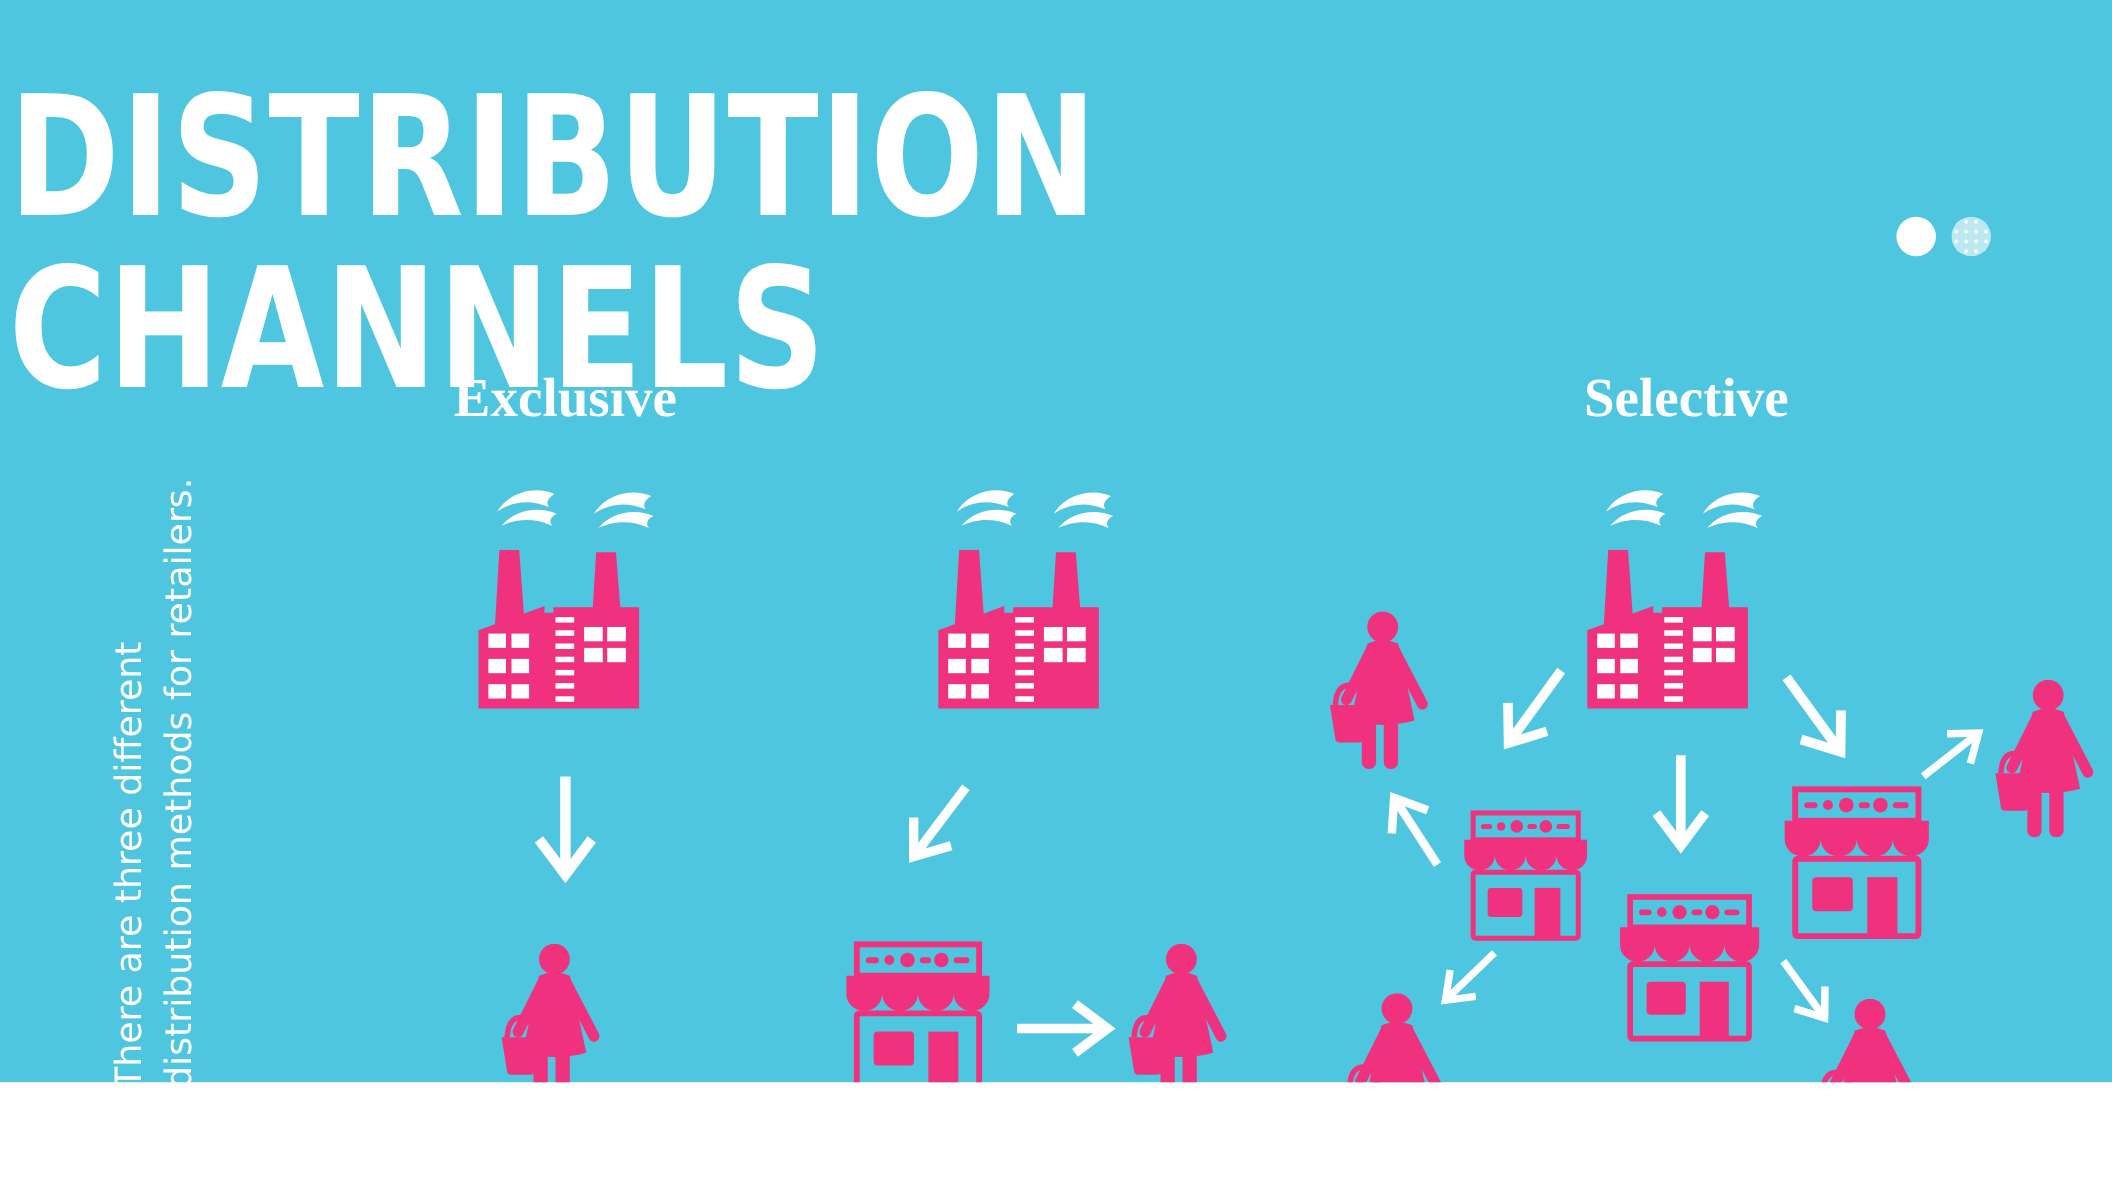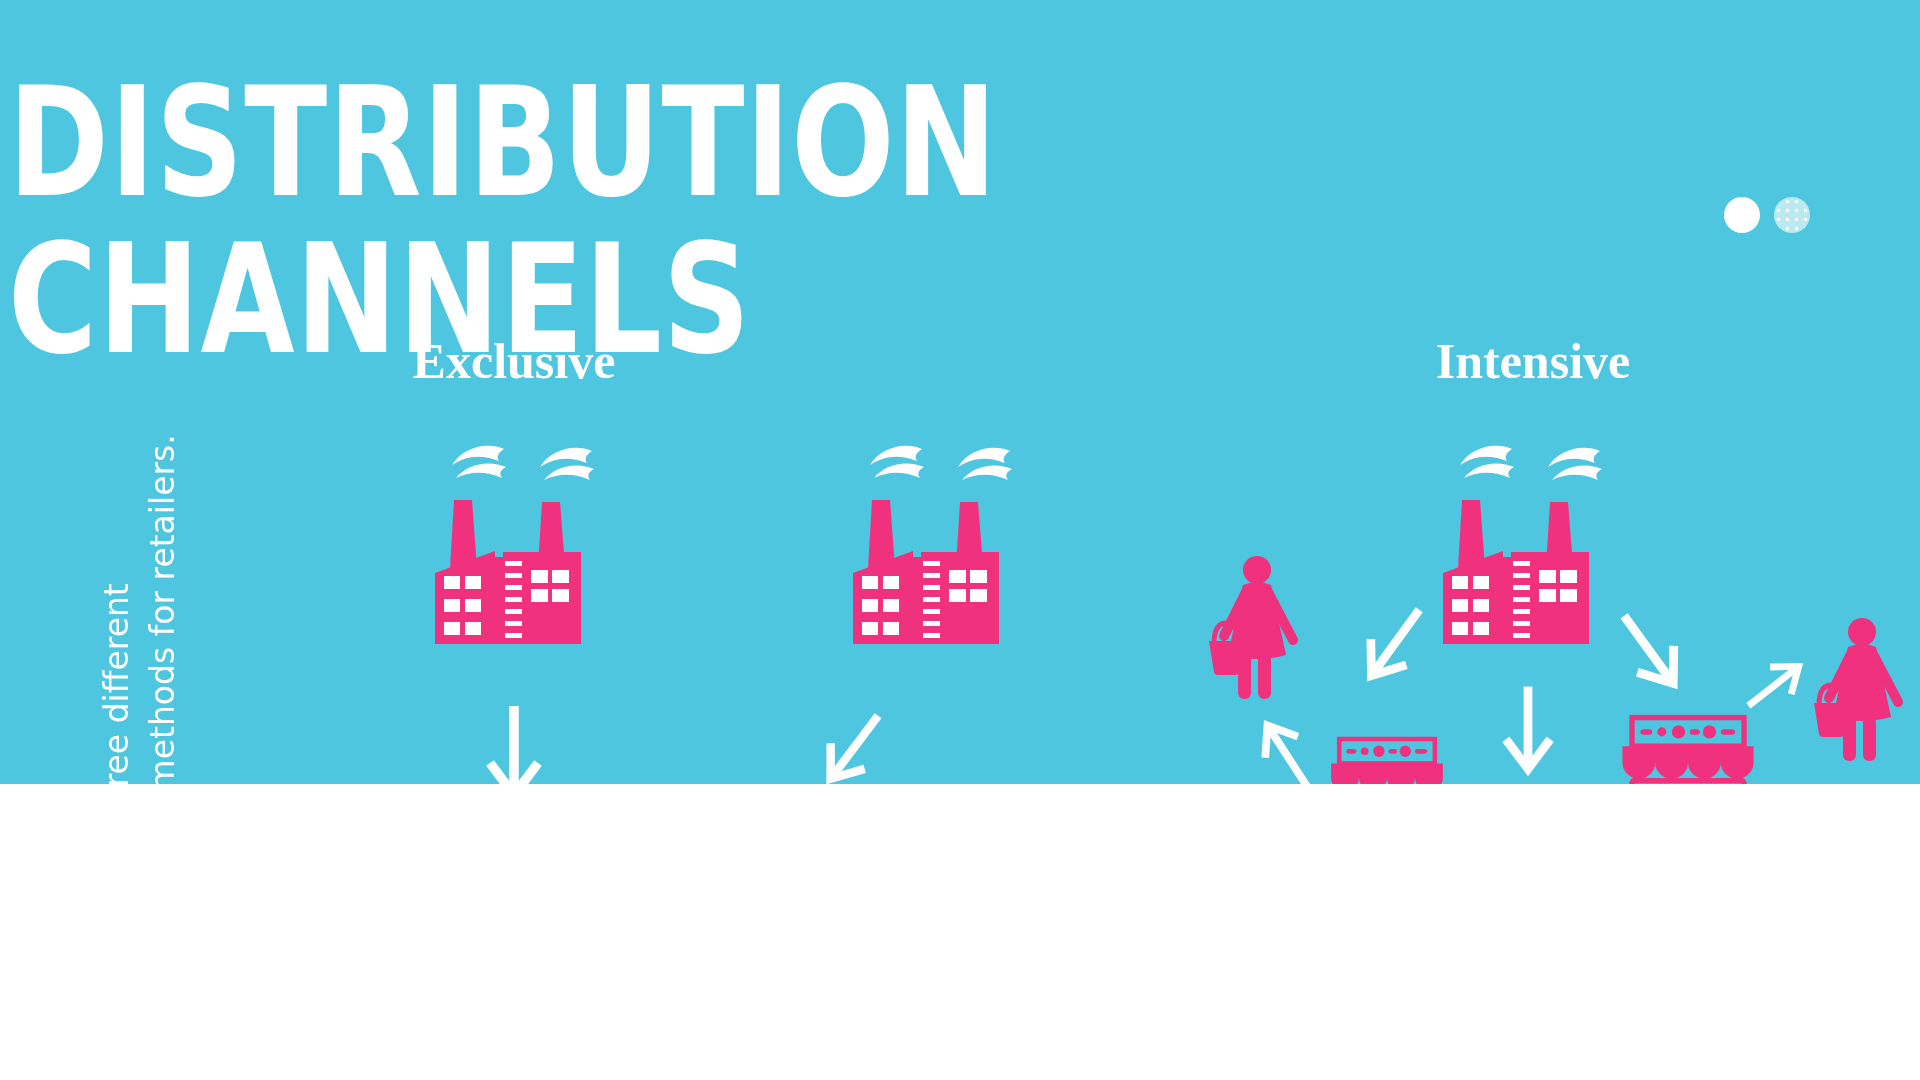--- a/index.html
+++ b/index.html
@@ -1,17 +1,17 @@
 <!DOCTYPE html>
 <html style="--background: #4FC6DF; --pink: #F0327E; --white: #FFFFFF; --dot-faded: #BCE8F0;"><head>
 <meta charset="utf-8">
 <style>
   html,body{margin:0;padding:0;background:#fff;}
   .canvas{
-    position:relative;width:1920px;height:784px;overflow:hidden;
+    position:relative;width:1920px;height:984px;overflow:hidden;
     background:var(--background,#4FC6DF);
     font-family:"DejaVu Sans","Liberation Sans",sans-serif;
   }
   .group{position:absolute;inset:0;pointer-events:none;}
   .title{
     position:absolute;left:8px;top:-38px;color:var(--white,#fff);
     font-weight:bold;font-size:152px;line-height:157px;letter-spacing:1px;
     transform:scaleX(0.80);transform-origin:left top;white-space:nowrap;
   }
   .col-label{
@@ -120,21 +120,21 @@
 
   <div class="dot dot-solid"></div>
   <div class="dot dot-faded"></div>
 
   <div class="side-note">
     <div>There are three different</div>
     <div>distribution methods for retailers.</div>
   </div>
 
   <div class="col-label" style="left:514px">Exclusive</div>
-  <div class="col-label" style="left:1533px">Intensive</div>
+  <div class="col-label" style="left:1533px">Selective</div>
 
   <div class="group">
     <svg class="icon" style="left:428px;top:440px" width="170" height="205">
         <use href="#sym-factory"></use>
       </svg>
     <svg class="icon" style="left:482px;top:700px" width="64" height="106">
         <use href="#sym-arrow"></use>
       </svg>
     <svg class="icon" style="left:454px;top:858px" width="95" height="145">
         <use href="#sym-person"></use>

